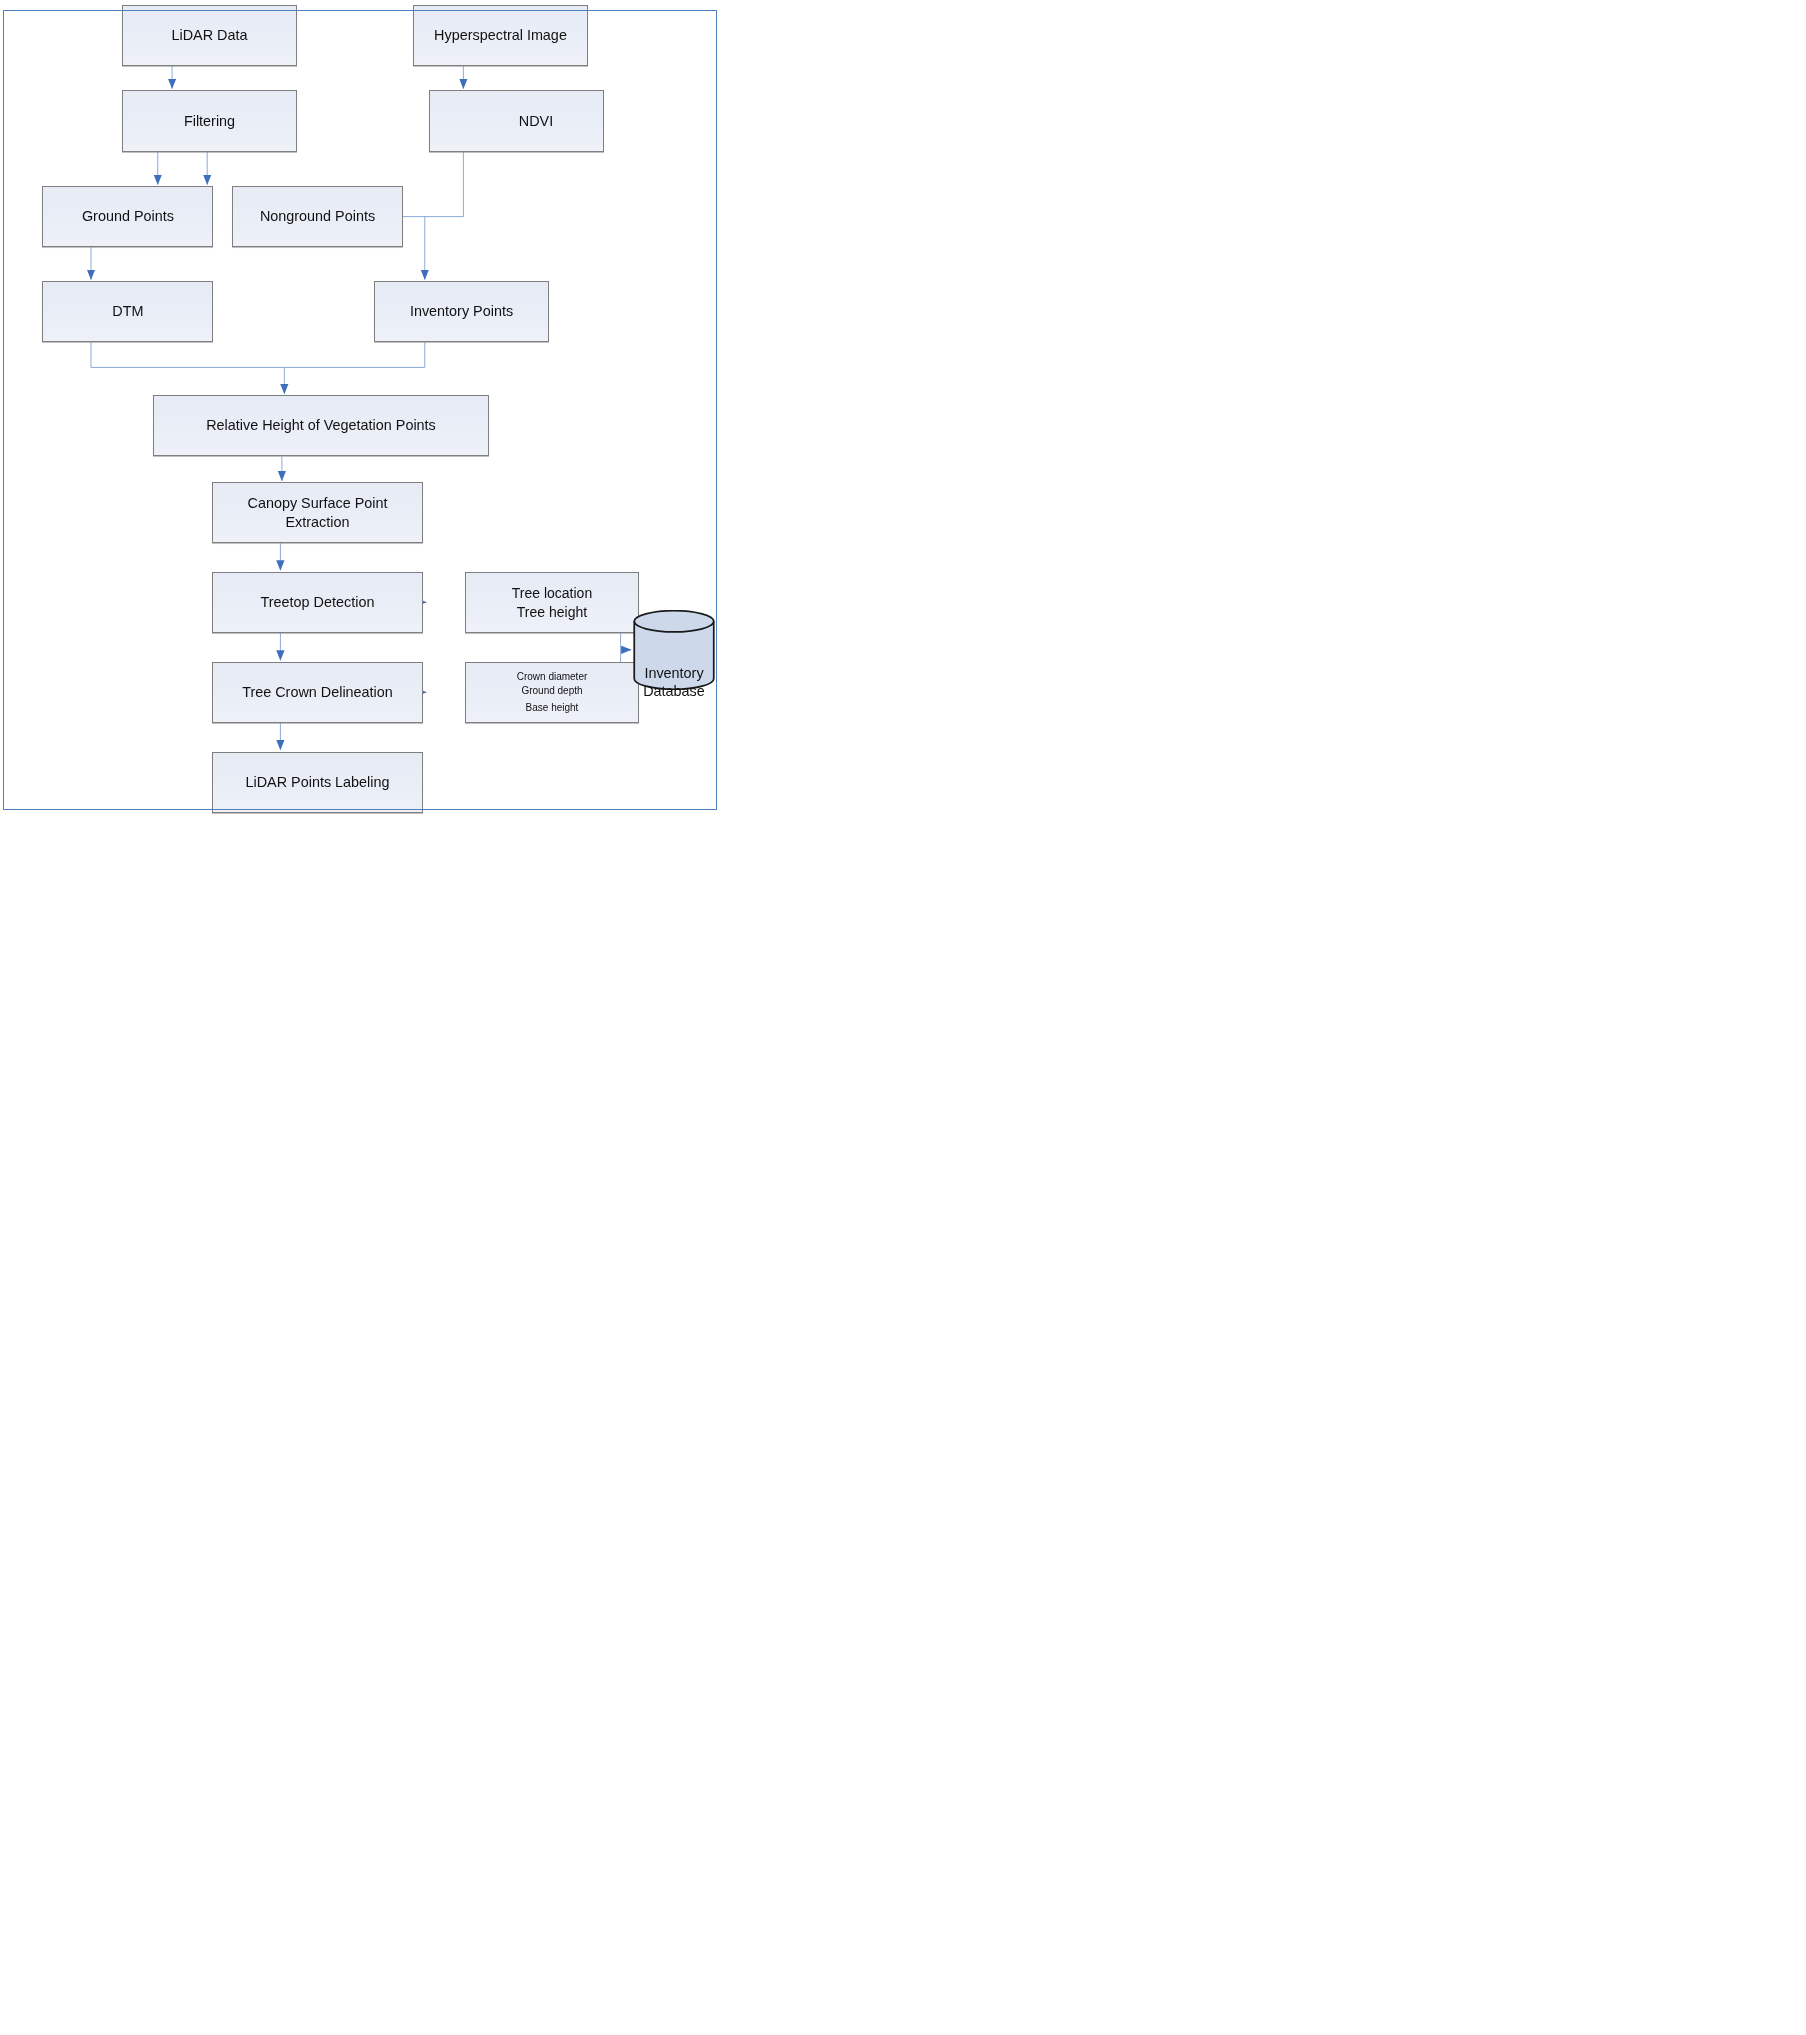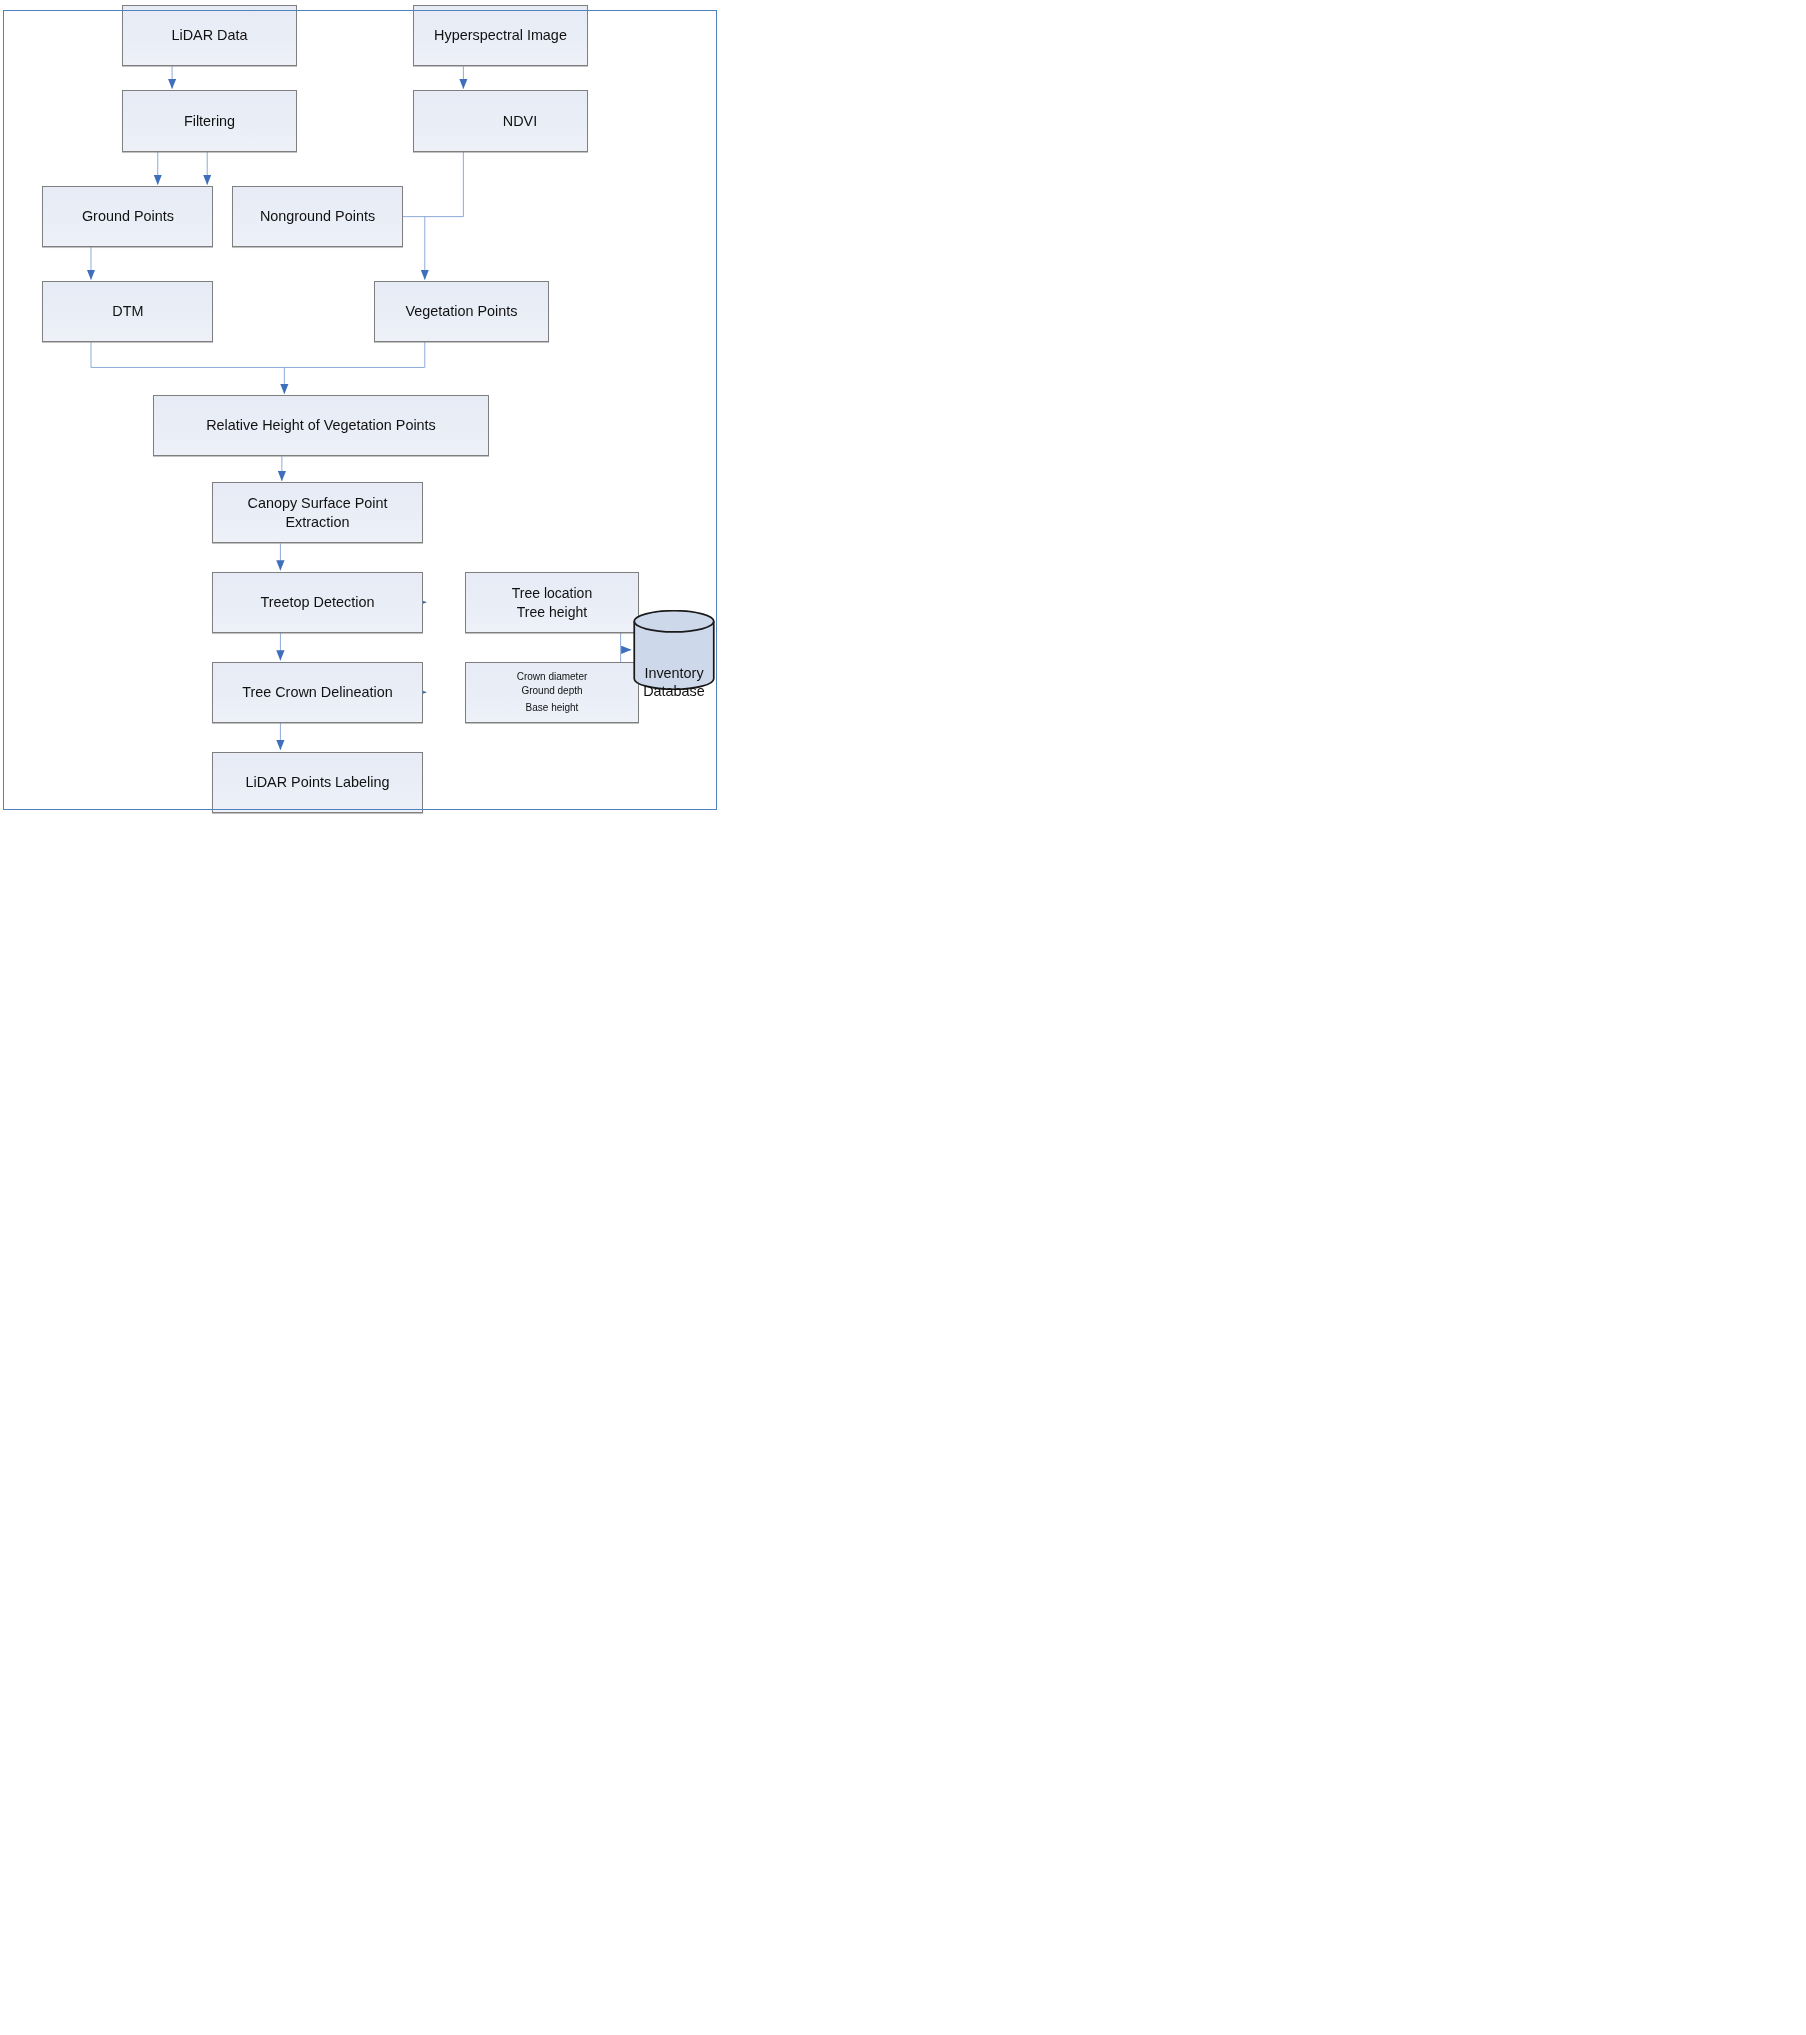--- a/index.html
+++ b/index.html
@@ -67,38 +67,38 @@
   </div>
 
   <div class="node" style="left:376px;top:5px;width:175px;height:61px;">
     <span>Hyperspectral Image</span>
   </div>
 
   <div class="node" style="left:85px;top:90px;width:175px;height:62px;">
     <span>Filtering</span>
   </div>
 
-  <div class="node" style="left:376px;top:90px;width:175px;height:62px;padding-left:44px;">
+  <div class="node" style="left:392px;top:90px;width:175px;height:62px;padding-left:44px;">
     <span>NDVI</span>
   </div>
 
   <div class="node" style="left:5.4px;top:186px;width:171px;height:61px;">
     <span>Ground Points</span>
   </div>
 
   <div class="node" style="left:195px;top:186px;width:171px;height:61px;">
     <span>Nonground Points</span>
   </div>
 
   <div class="node" style="left:5.4px;top:281px;width:171px;height:61px;">
     <span>DTM</span>
   </div>
 
   <div class="node" style="left:337px;top:281px;width:175px;height:61px;">
-    <span>Vegetation Points</span>
+    <span>Inventory Points</span>
   </div>
 
   <div class="node" style="left:116px;top:395px;width:336px;height:61px;">
     <span>Relative Height of Vegetation Points</span>
   </div>
 
   <div class="node" style="left:175px;top:482px;width:211px;height:61px;">
     <span>Canopy Surface Point Extraction</span>
   </div>
 

